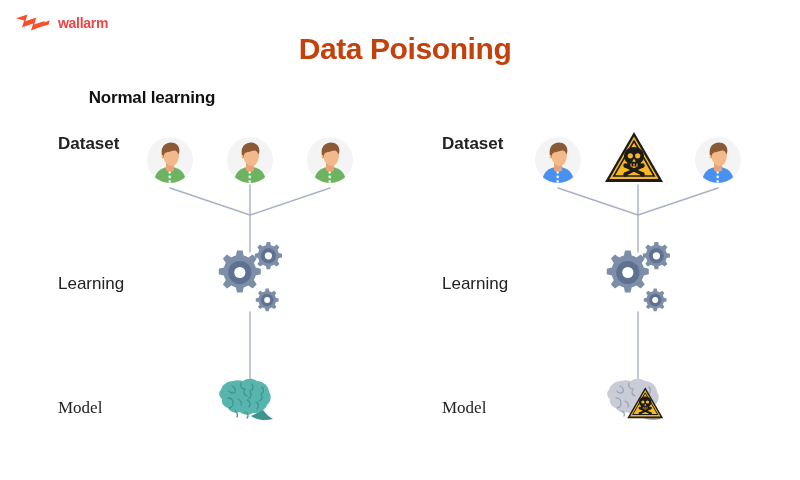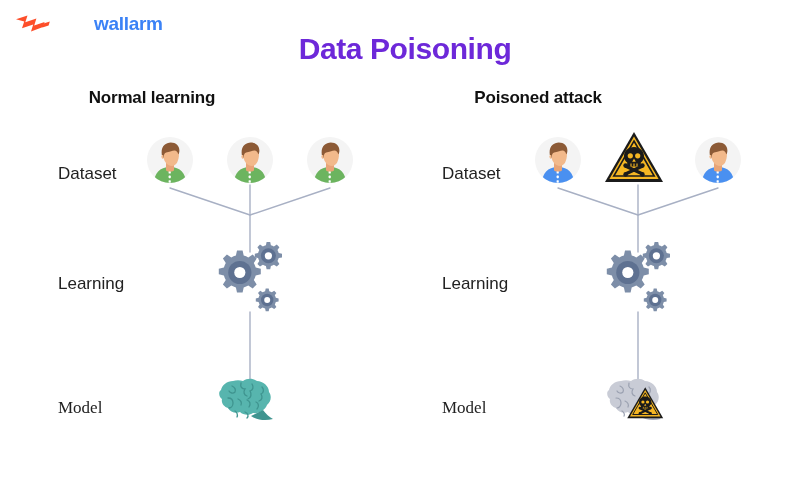--- a/index.html
+++ b/index.html
@@ -21,39 +21,38 @@
   .logo {
     position: absolute;
     left: 16px;
     top: 14px;
     display: flex;
     align-items: center;
     gap: 8px;
   }
   .logo-mark { display: block; }
   .logo-text {
-    font-size: 19px;
+    font-size: 14px;
     font-weight: 700;
     letter-spacing: -0.3px;
-    color: #3b82f6;
+    color: #ef4444;
     line-height: 1;
-    margin-left: 36px;
   }
 
   
   .page-title {
     position: absolute;
     left: 0;
     right: 0;
     top: 32px;
     text-align: center;
     font-size: 30px;
     font-weight: 700;
     letter-spacing: -0.4px;
-    color: #6d28d9;
+    color: #c2410c;
     padding-left: 10px;
   }
 
   
   .panel {
     position: absolute;
     top: 80px;
     width: 400px;
     height: 380px;
   }
@@ -77,21 +76,21 @@
   
   .row-label {
     position: absolute;
     font-size: 17px;
     font-weight: 400;
     color: #222222;
     white-space: nowrap;
   }
   .panel.left .row-label  { left: 58px; }
   .panel.right .row-label { left: 42px; }
-  .row-label.dataset  { top: 84px; }
+  .row-label.dataset  { top: 54px; font-weight: bold; }
   .row-label.learning { top: 194px; text-align: center; }
   .row-label.model    { top: 318px; font-family: Liberation Serif, serif; }
 
   
   .stage {
     position: absolute;
     left: 0;
     top: 0;
     width: 400px;
     height: 380px;
@@ -253,21 +252,20 @@
           <path d="M26 34 c3 1 4 4 2 6"></path>
         </g>
       </svg>
     </div>
 
   </div>
 </div>
 
 <div class="panel right">
 
-  <div class="panel-title">Poisoned attack</div>
 
   <div class="row-label dataset">Dataset</div>
   <div class="row-label learning">Learning</div>
   <div class="row-label model">Model</div>
 
   <div class="stage">
 
     <svg width="400" height="380" style="position:absolute;left:0;top:0;">
       <g stroke="#a8b0c4" stroke-width="1.4" fill="none" stroke-linecap="round">
         <line x1="158" y1="108" x2="238" y2="135"></line>

